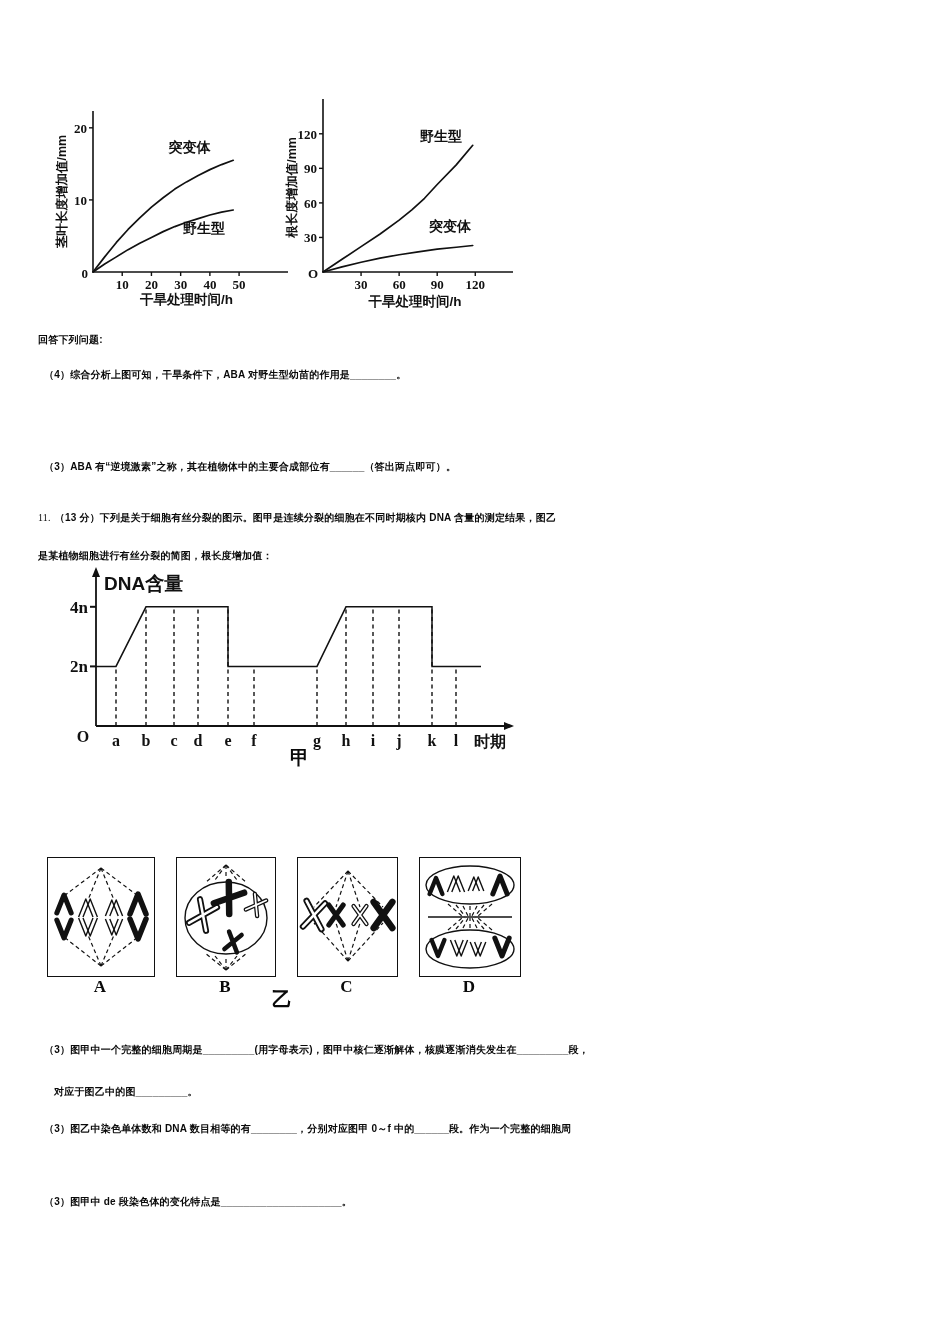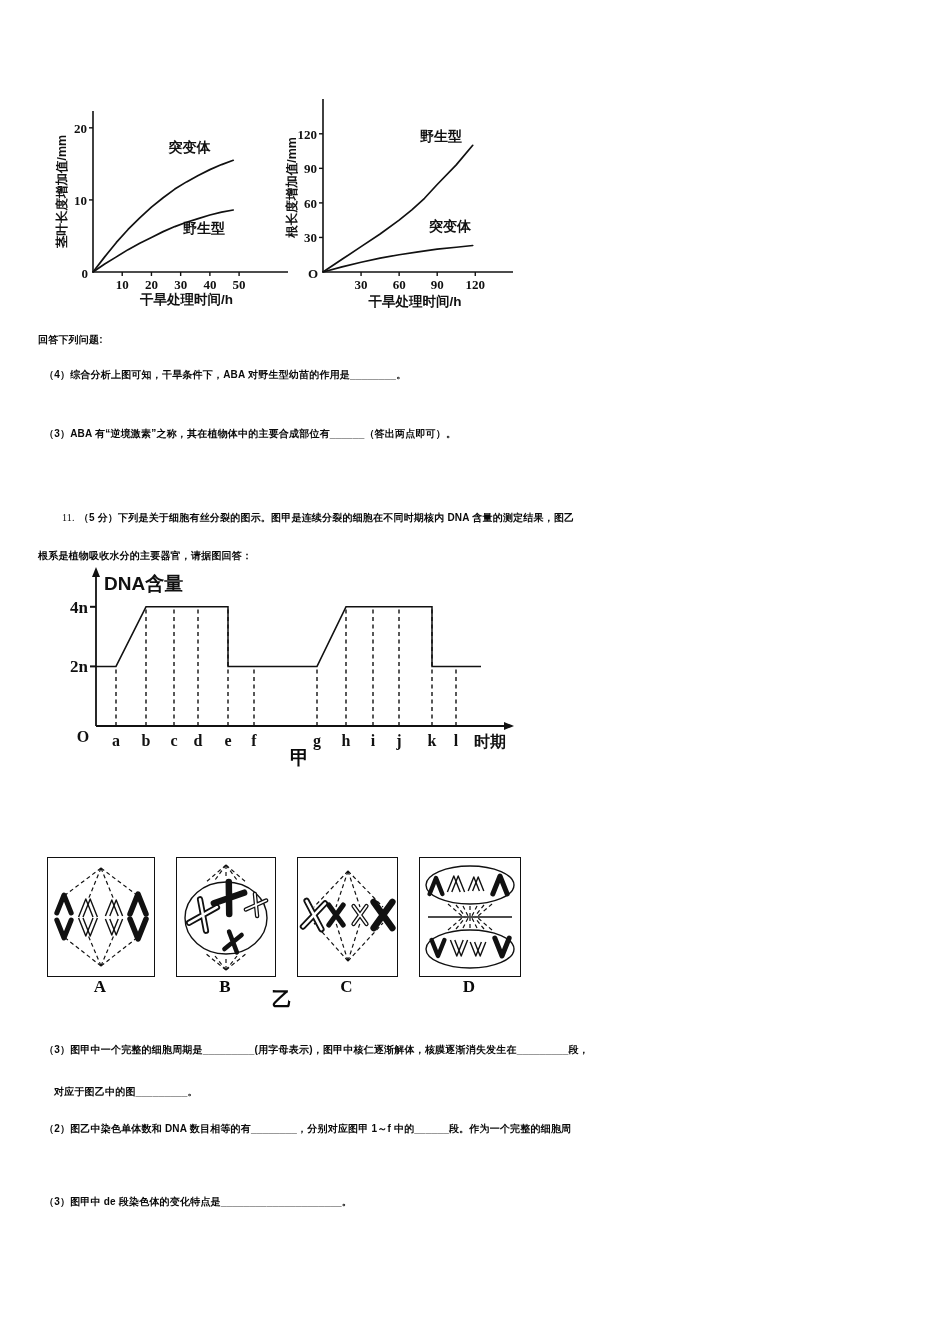--- a/index.html
+++ b/index.html
@@ -1,20 +1,20 @@
 <!DOCTYPE html>
 <html><head>
 <meta charset="utf-8">
 <style>
   html,body{margin:0;padding:0;background:#fff;}
   .page{position:relative;width:950px;height:1344px;background:#ffffff;overflow:hidden;
         font-family:"Liberation Sans",sans-serif;color:#0a0a0a;}
   .tline{position:absolute;white-space:nowrap;font-weight:bold;font-size:10px;
          letter-spacing:0.2px;line-height:20px;}
-  .qnum{font-family:"Liberation Serif",serif;font-weight:normal;margin-right:4px;margin-left:24px;}
+  .qnum{font-family:"Liberation Serif",serif;font-weight:normal;margin-right:4px;}
   svg.chart, svg.cellsvg{position:absolute;overflow:visible;}
   .cellbox{position:absolute;border:1.6px solid #111;background:#fff;}
   .figlabel{position:absolute;font-family:"Liberation Serif",serif;font-weight:bold;
             font-size:17px;text-align:center;}
   .bigcap{position:absolute;font-weight:bold;font-size:19px;}
 </style>
 </head>
 <body>
 
 <div class="page">
@@ -67,24 +67,24 @@
       <text x="0" y="0" font-size="12.5" text-anchor="middle" font-family="'Liberation Sans',sans-serif" font-weight="bold" fill="#111" transform="translate(11,92.5) rotate(-90)">根长度增加值/mm</text>
       <text x="130" y="211" font-size="13.5" text-anchor="middle" font-family="'Liberation Sans',sans-serif" font-weight="bold" fill="#111">干旱处理时间/h</text>
       <polyline points="38,177 57.03448275862069,164.3310344827586 76.06896551724138,151.66206896551725 95.10344827586206,138.99310344827586 114.13793103448276,125.17241379310344 126.82758620689656,114.80689655172414 139.51724137931035,103.28965517241379 152.20689655172413,89.46896551724137 171.24137931034483,69.88965517241378 187.73793103448276,50.31034482758619" fill="none" stroke="#111" stroke-width="1.7" stroke-linejoin="round" stroke-linecap="round"></polyline>
       <text x="156.01379310344828" y="45.70344827586206" font-size="14" text-anchor="middle" font-family="'Liberation Sans',sans-serif" font-weight="bold" fill="#111">野生型</text>
       <polyline points="38,177 57.03448275862069,171.81724137931033 76.06896551724138,167.2103448275862 95.10344827586206,163.17931034482757 114.13793103448276,159.72413793103448 133.17241379310346,156.8448275862069 152.20689655172413,154.1958620689655 171.24137931034483,152.23793103448276 187.73793103448276,150.5103448275862" fill="none" stroke="#111" stroke-width="1.7" stroke-linejoin="round" stroke-linecap="round"></polyline>
       <text x="164.89655172413794" y="135.53793103448277" font-size="14" text-anchor="middle" font-family="'Liberation Sans',sans-serif" font-weight="bold" fill="#111">突变体</text>
     </svg>
 
   <div class="tline" style="left:38px;top:330px">回答下列问题:</div>
   <div class="tline" style="left:44px;top:365px">（4）综合分析上图可知，干旱条件下，ABA 对野生型幼苗的作用是________。</div>
-  <div class="tline" style="left:44px;top:424px">（3）ABA 有“逆境激素”之称，其在植物体中的主要合成部位有______（答出两点即可）。</div>
-
-  <div class="tline" style="left:38px;top:508px"><span class="qnum">11.</span><span>（5 分）下列是关于细胞有丝分裂的图示。图甲是连续分裂的细胞在不同时期核内 DNA 含量的测定结果，图乙</span></div>
-  <div class="tline" style="left:38px;top:546px">根系是植物吸收水分的主要器官，请据图回答：</div>
+  <div class="tline" style="left:44px;top:457px">（3）ABA 有“逆境激素”之称，其在植物体中的主要合成部位有______（答出两点即可）。</div>
+
+  <div class="tline" style="left:38px;top:508px"><span class="qnum">11.</span><span>（13 分）下列是关于细胞有丝分裂的图示。图甲是连续分裂的细胞在不同时期核内 DNA 含量的测定结果，图乙</span></div>
+  <div class="tline" style="left:38px;top:546px">是某植物细胞进行有丝分裂的简图，根长度增加值：</div>
 
   <svg class="chart" id="dna-chart" width="470" height="205" style="left:60px;top:563px;">
       <line x1="36" y1="163" x2="36" y2="12" stroke="#111" stroke-width="1.8"></line>
       <path d="M32 14 L36 4 L40 14 Z" fill="#111"></path>
       <line x1="36" y1="163" x2="446" y2="163" stroke="#111" stroke-width="1.8"></line>
       <path d="M444 159 L454 163 L444 167 Z" fill="#111"></path>
       <text x="44" y="27" font-size="19" text-anchor="start" font-family="'Liberation Sans',sans-serif" font-weight="bold" fill="#111">DNA含量</text>
       <text x="23" y="179" font-size="16" text-anchor="middle" font-family="'Liberation Serif',serif" font-weight="bold" fill="#111">O</text>
       <line x1="30" y1="103.4" x2="36" y2="103.4" stroke="#111" stroke-width="2"></line>
       <text x="28" y="109.4" font-size="17" text-anchor="end" font-family="'Liberation Serif',serif" font-weight="bold" fill="#111">2n</text>
@@ -232,15 +232,15 @@
       </svg>
   </div>
   <div class="figlabel" style="left:47px;top:977px;width:106px">A</div>
   <div class="figlabel" style="left:176px;top:977px;width:98px">B</div>
   <div class="figlabel" style="left:297px;top:977px;width:99px">C</div>
   <div class="figlabel" style="left:419px;top:977px;width:100px">D</div>
   <div class="bigcap" style="left:272px;top:986px;font-size:20px">乙</div>
 
   <div class="tline" style="left:44px;top:1040px">（3）图甲中一个完整的细胞周期是_________(用字母表示)，图甲中核仁逐渐解体，核膜逐渐消失发生在_________段，</div>
   <div class="tline" style="left:54px;top:1082px">对应于图乙中的图_________。</div>
-  <div class="tline" style="left:44px;top:1119px">（2）图乙中染色单体数和 DNA 数目相等的有________，分别对应图甲 1～f 中的______段。作为一个完整的细胞周</div>
+  <div class="tline" style="left:44px;top:1119px">（3）图乙中染色单体数和 DNA 数目相等的有________，分别对应图甲 0～f 中的______段。作为一个完整的细胞周</div>
   <div class="tline" style="left:44px;top:1192px">（3）图甲中 de 段染色体的变化特点是_____________________。</div>
 </div>
 
 </body></html>

